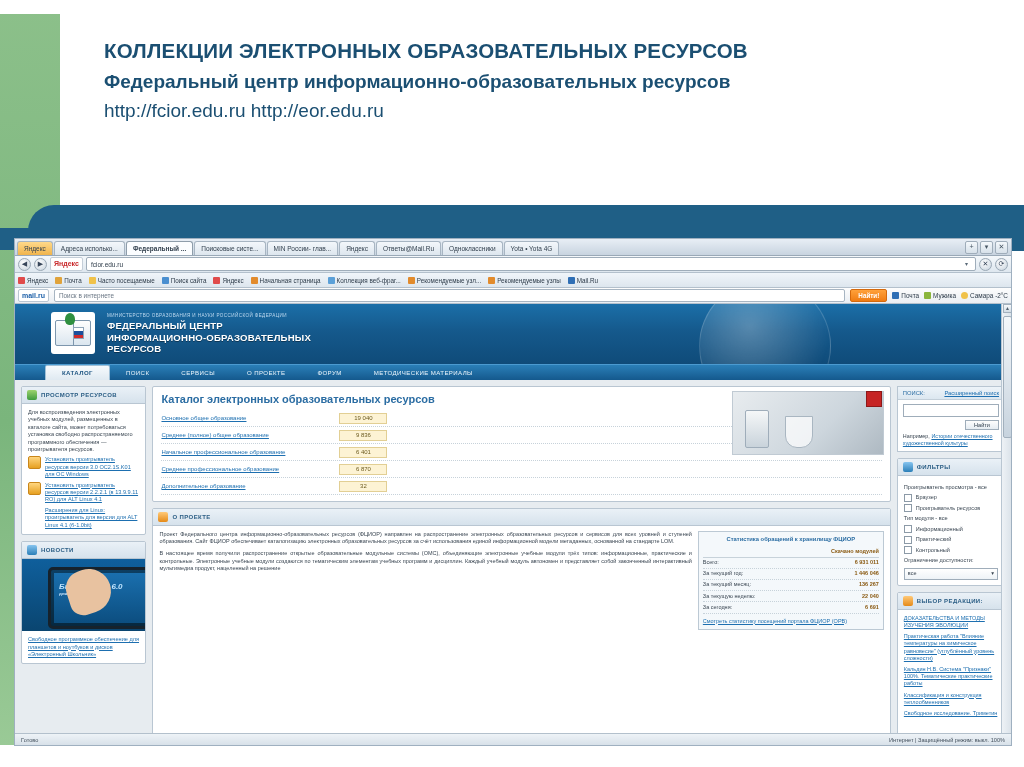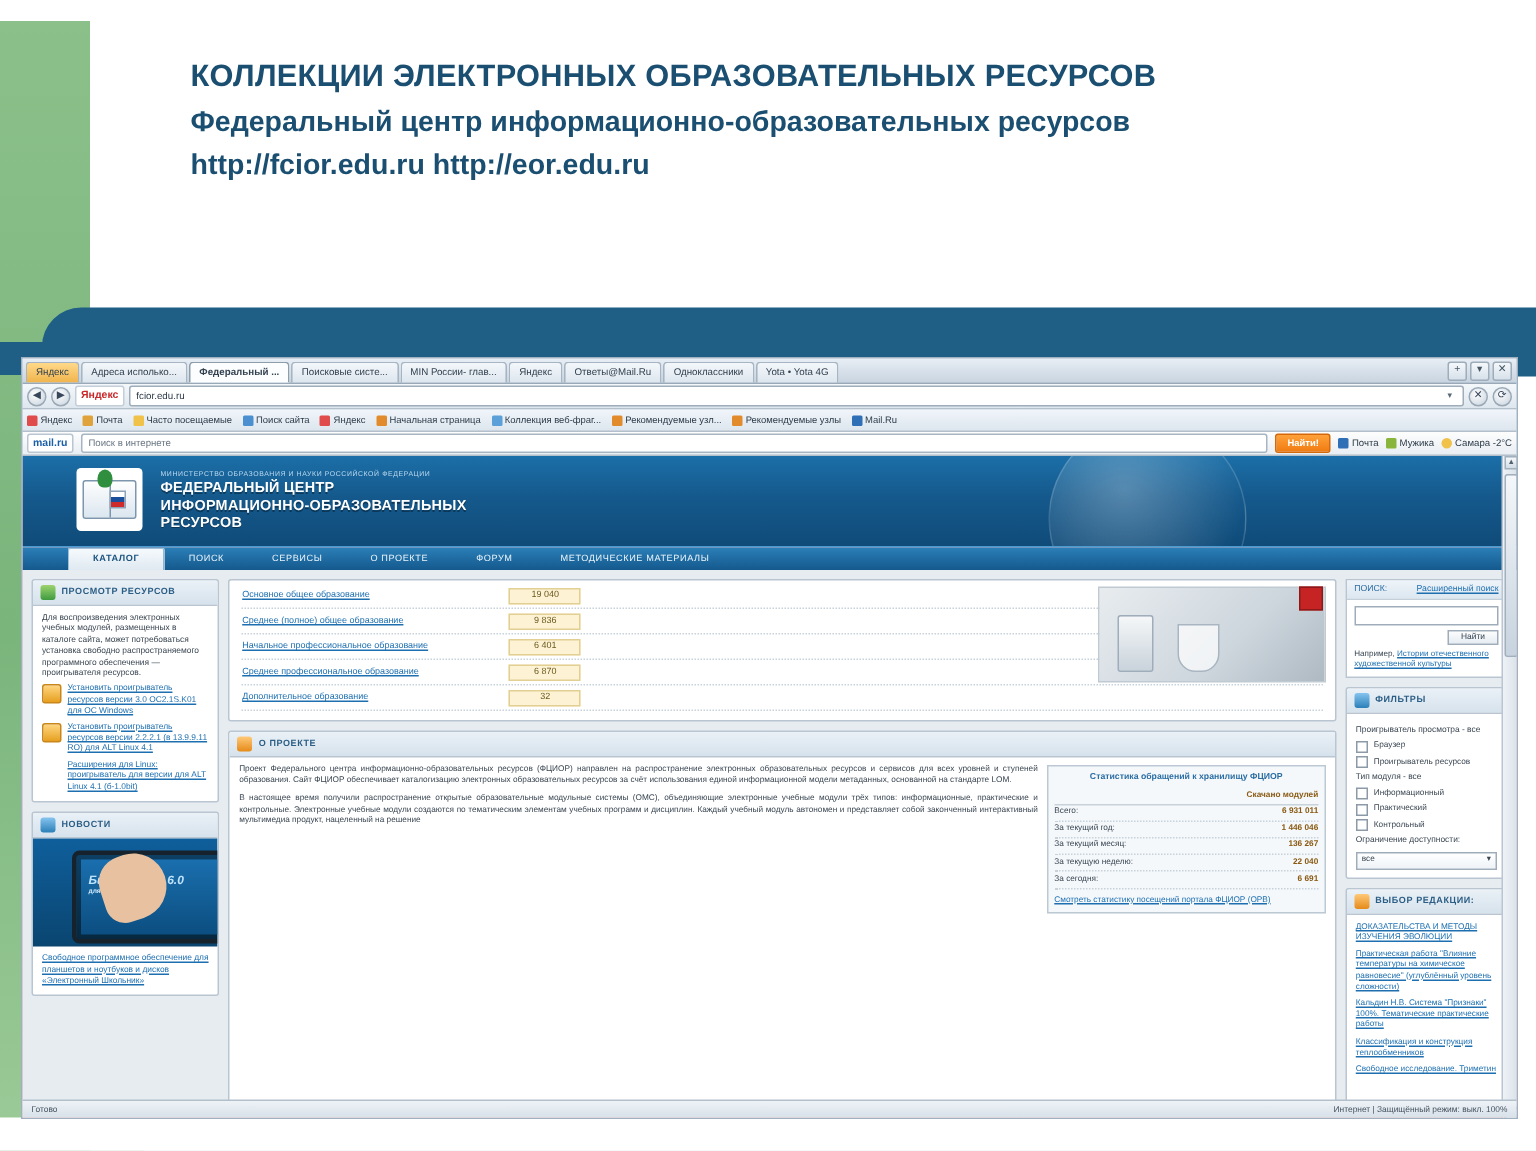--- a/index.html
+++ b/index.html
@@ -13,30 +13,30 @@
   
   .slide-bg{position:absolute;inset:0;background:#ffffff;}
   .left-green{position:absolute;left:0;top:0;width:96px;height:767px;background:linear-gradient(180deg,#8cc08a 0%,#7ab57c 55%,#9ccb98 100%);}
   .left-green-inner{position:absolute;left:60px;top:0;width:36px;height:767px;background:#ffffff;}
   .top-white{position:absolute;left:0;top:0;width:1024px;height:14px;background:#ffffff;}
   .blue-band{position:absolute;left:28px;top:205px;width:996px;height:46px;background:#1f5f86;border-top-left-radius:26px;}
   .blue-band-2{position:absolute;left:0px;top:228px;width:1024px;height:22px;background:#1f5f86;}
   .bottom-white{position:absolute;left:0;bottom:0;width:1024px;height:22px;background:#ffffff;}
 
   
-  .title-block{position:absolute;left:104px;top:38px;width:880px;margin-left:23px;}
+  .title-block{position:absolute;left:104px;top:38px;width:880px;}
   .title-block h1{
     margin:0;font-size:20.5px;line-height:25px;font-weight:bold;color:#1b4f72;
     letter-spacing:.2px;
   }
   .title-block h2{
     margin:6px 0 0 0;font-size:19px;line-height:25px;font-weight:bold;color:#1b4f72;
   }
   .title-block .urls{
-    margin:4px 0 0 0;font-size:19px;line-height:25px;font-weight:bold;color:#1b4f72;
+    margin:4px 0 0 0;font-size:19px;line-height:25px;font-weight:normal;color:#1b4f72;
   }
 
   
   .browser{
     position:absolute;left:14px;top:238px;width:996px;height:506px;
     background:#dfe6ef;border:1px solid #9fb0c0;overflow:hidden;
     font-size:7px;color:#23303d;
   }
   
   .tabstrip{display:flex;align-items:flex-end;height:16px;background:linear-gradient(180deg,#e8eef5,#c8d4e0);padding:0 2px;gap:1px;border-bottom:1px solid #9aa9b7;}
@@ -334,20 +334,21 @@
           </div>
         </div>
       </div>
 
       <div class="col-mid">
         <div class="panel cat-wrap">
           <div class="cat-photo">
               <span class="flask"></span>
             </div>
           <div class="cat-red"></div>
+          <div class="cat-title">Каталог электронных образовательных ресурсов</div>
           <div class="cat-rows">
             <div class="cat-row">
               <span class="cname">Основное общее образование</span>
               <span class="cnum">19 040</span>
             </div>
             <div class="cat-row">
               <span class="cname">Среднее (полное) общее образование</span>
               <span class="cnum">9 836</span>
             </div>
             <div class="cat-row">

